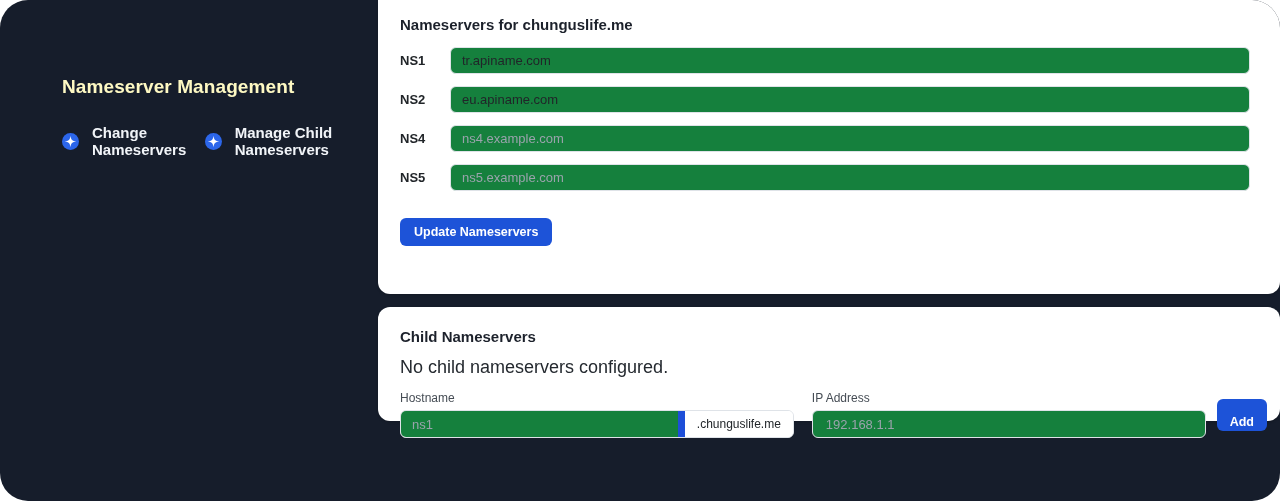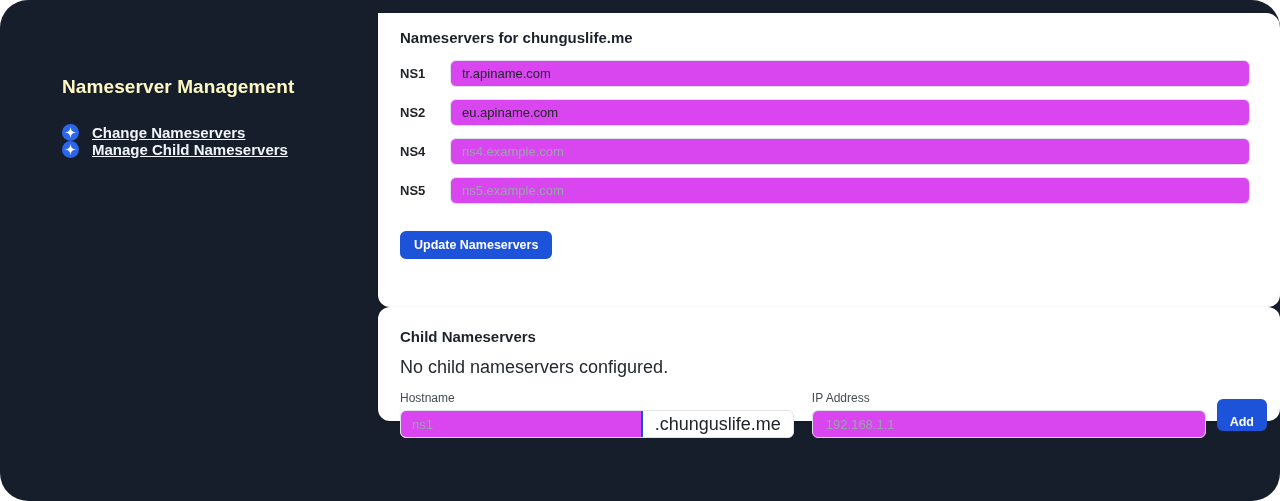--- a/index.html
+++ b/index.html
@@ -27,22 +27,22 @@
   }
   .sidebar h1 {
     margin: 0 0 26px 0;
     font-size: 19px;
     font-weight: 700;
     letter-spacing: 0.1px;
     color: #fef9c3;
   }
   .side-items {
     display: flex;
-    flex-direction: column;
-    text-decoration: underline;
+    flex-direction: row;
+    gap: 15px;
   }
   .side-item {
     display: flex;
     align-items: center;
     gap: 13px;
     cursor: pointer;
   }
   .spark {
     width: 17px;
     height: 17px;
@@ -67,21 +67,21 @@
     box-shadow: 0 1px 3px rgba(0,0,0,0.18);
   }
   .card h2 {
     margin: 0;
     font-size: 15px;
     font-weight: 700;
     color: #1c212b;
   }
 
   .card-ns {
-    top: 13px;
+    top: 0;
     height: 294px;
     padding: 16px 30px 0 22px;
     border-top-left-radius: 0;
     border-top-right-radius: 14px;
   }
   .card-ns h2 { margin-bottom: 14px; }
   .ns-row {
     display: flex;
     align-items: center;
     margin-bottom: 12px;
@@ -97,21 +97,21 @@
     flex: 1;
     height: 27px;
     box-sizing: border-box;
     border: 1px solid #dfe3e8;
     border-radius: 6px;
     padding: 0 11px;
     font-size: 13px;
     color: #212529;
     font-family: "Liberation Sans", "DejaVu Sans", sans-serif;
     outline: none;
-    background: #d946ef;
+    background: #15803d;
   }
   .text-input::placeholder { color: #9aa3ac; opacity: 1; }
 
   .btn {
     border: none;
     border-radius: 6px;
     background: #1d53d8;
     color: #ffffff;
     font-size: 12.5px;
     font-weight: 700;
@@ -159,22 +159,22 @@
   }
   .input-group .text-input {
     border: none;
     border-radius: 0;
     height: 100%;
   }
   .addon {
     display: flex;
     align-items: center;
     padding: 0 12px;
-    border-left: 2px solid #1d4ed8;
-    font-size: 18px;
+    border-left: 7px solid #1d4ed8;
+    font-size: 12px;
     color: #212529;
     white-space: nowrap;
     background: #ffffff;
   }
   .ip-input {
     width: 100%;
     height: 28px;
     padding-left: 13px;
   }
   .btn-add {

